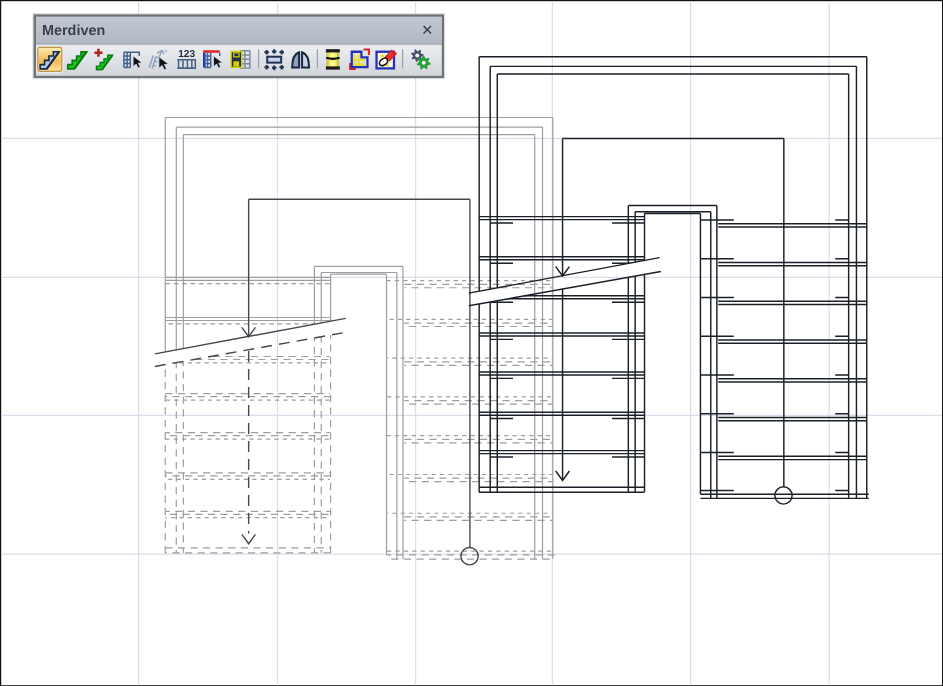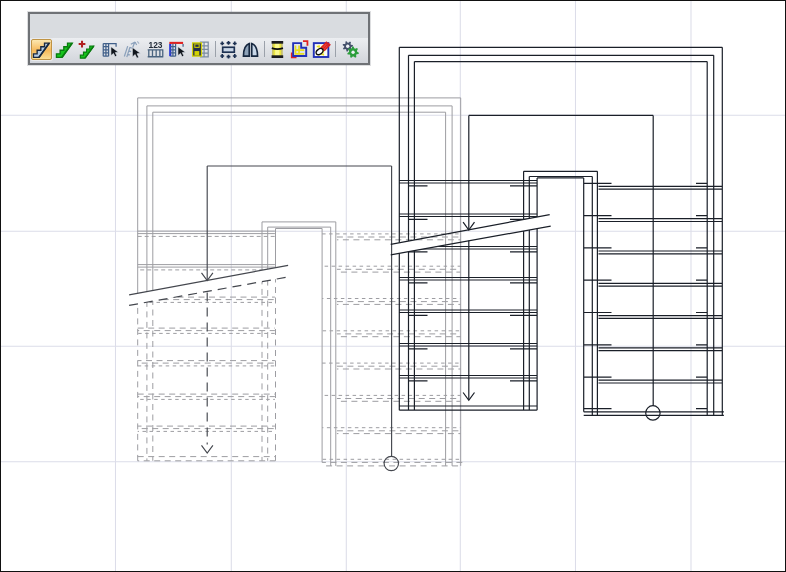--- a/index.html
+++ b/index.html
@@ -121,20 +121,21 @@
 <path d="M463.1 222.2L468.8 230.0L474.5 222.2" stroke="#1a1f28" stroke-width="1.25" fill="none"></path>
 <path d="M468.8 240.5L468.8 399.6" stroke="#1a1f28" stroke-width="1.2" fill="none"></path>
 <path d="M463.1 392.5L468.8 400.3L474.5 392.5" stroke="#1a1f28" stroke-width="1.25" fill="none"></path>
 <path d="M653.2 115.4L653.2 405.7" stroke="#1a1f28" stroke-width="1.2" fill="none"></path>
 <circle cx="652.9" cy="412.9" r="7.2" stroke="#1a1f28" stroke-width="1.2" fill="none"></circle>
 <path d="M390.7 244.3L549.7 214.7" stroke="#1a1f28" stroke-width="1.2" fill="none"></path>
 <path d="M390.7 254.8L550.7 226.2" stroke="#1a1f28" stroke-width="1.2" fill="none"></path>
 </svg>
 </div>
 <div id="toolbar">
+  <div id="titlebar">Merdiven<span id="closex">✕</span></div>
   <div id="iconrow">
 <div class="btn sel" style="left:1.3px">
         <svg width="19" height="19" viewBox="0 0 17 17">
           <path d="M1.3 15.6 L1.3 12.4 L4.6 12.4 L4.6 9.2 L7.9 9.2 L7.9 6.0 L11.2 6.0 L11.2 2.8 L15.4 2.8 L6.2 15.6 Z" fill="#b4cce6" stroke="#18293f" stroke-width="1.2"></path>
           <path d="M15.4 2.8 L6.2 15.6" stroke="#18293f" stroke-width="1.5"></path>
         </svg>
       </div>
 <div class="btn" style="left:24.3px">
         <svg width="19" height="19" viewBox="0 0 17 17">
           <path d="M1.3 15.6 L1.3 12.4 L4.6 12.4 L4.6 9.2 L7.9 9.2 L7.9 6.0 L11.2 6.0 L11.2 2.8 L15.4 2.8 L6.2 15.6 Z" fill="#15c41c" stroke="#0a7a10" stroke-width="1.2"></path>

